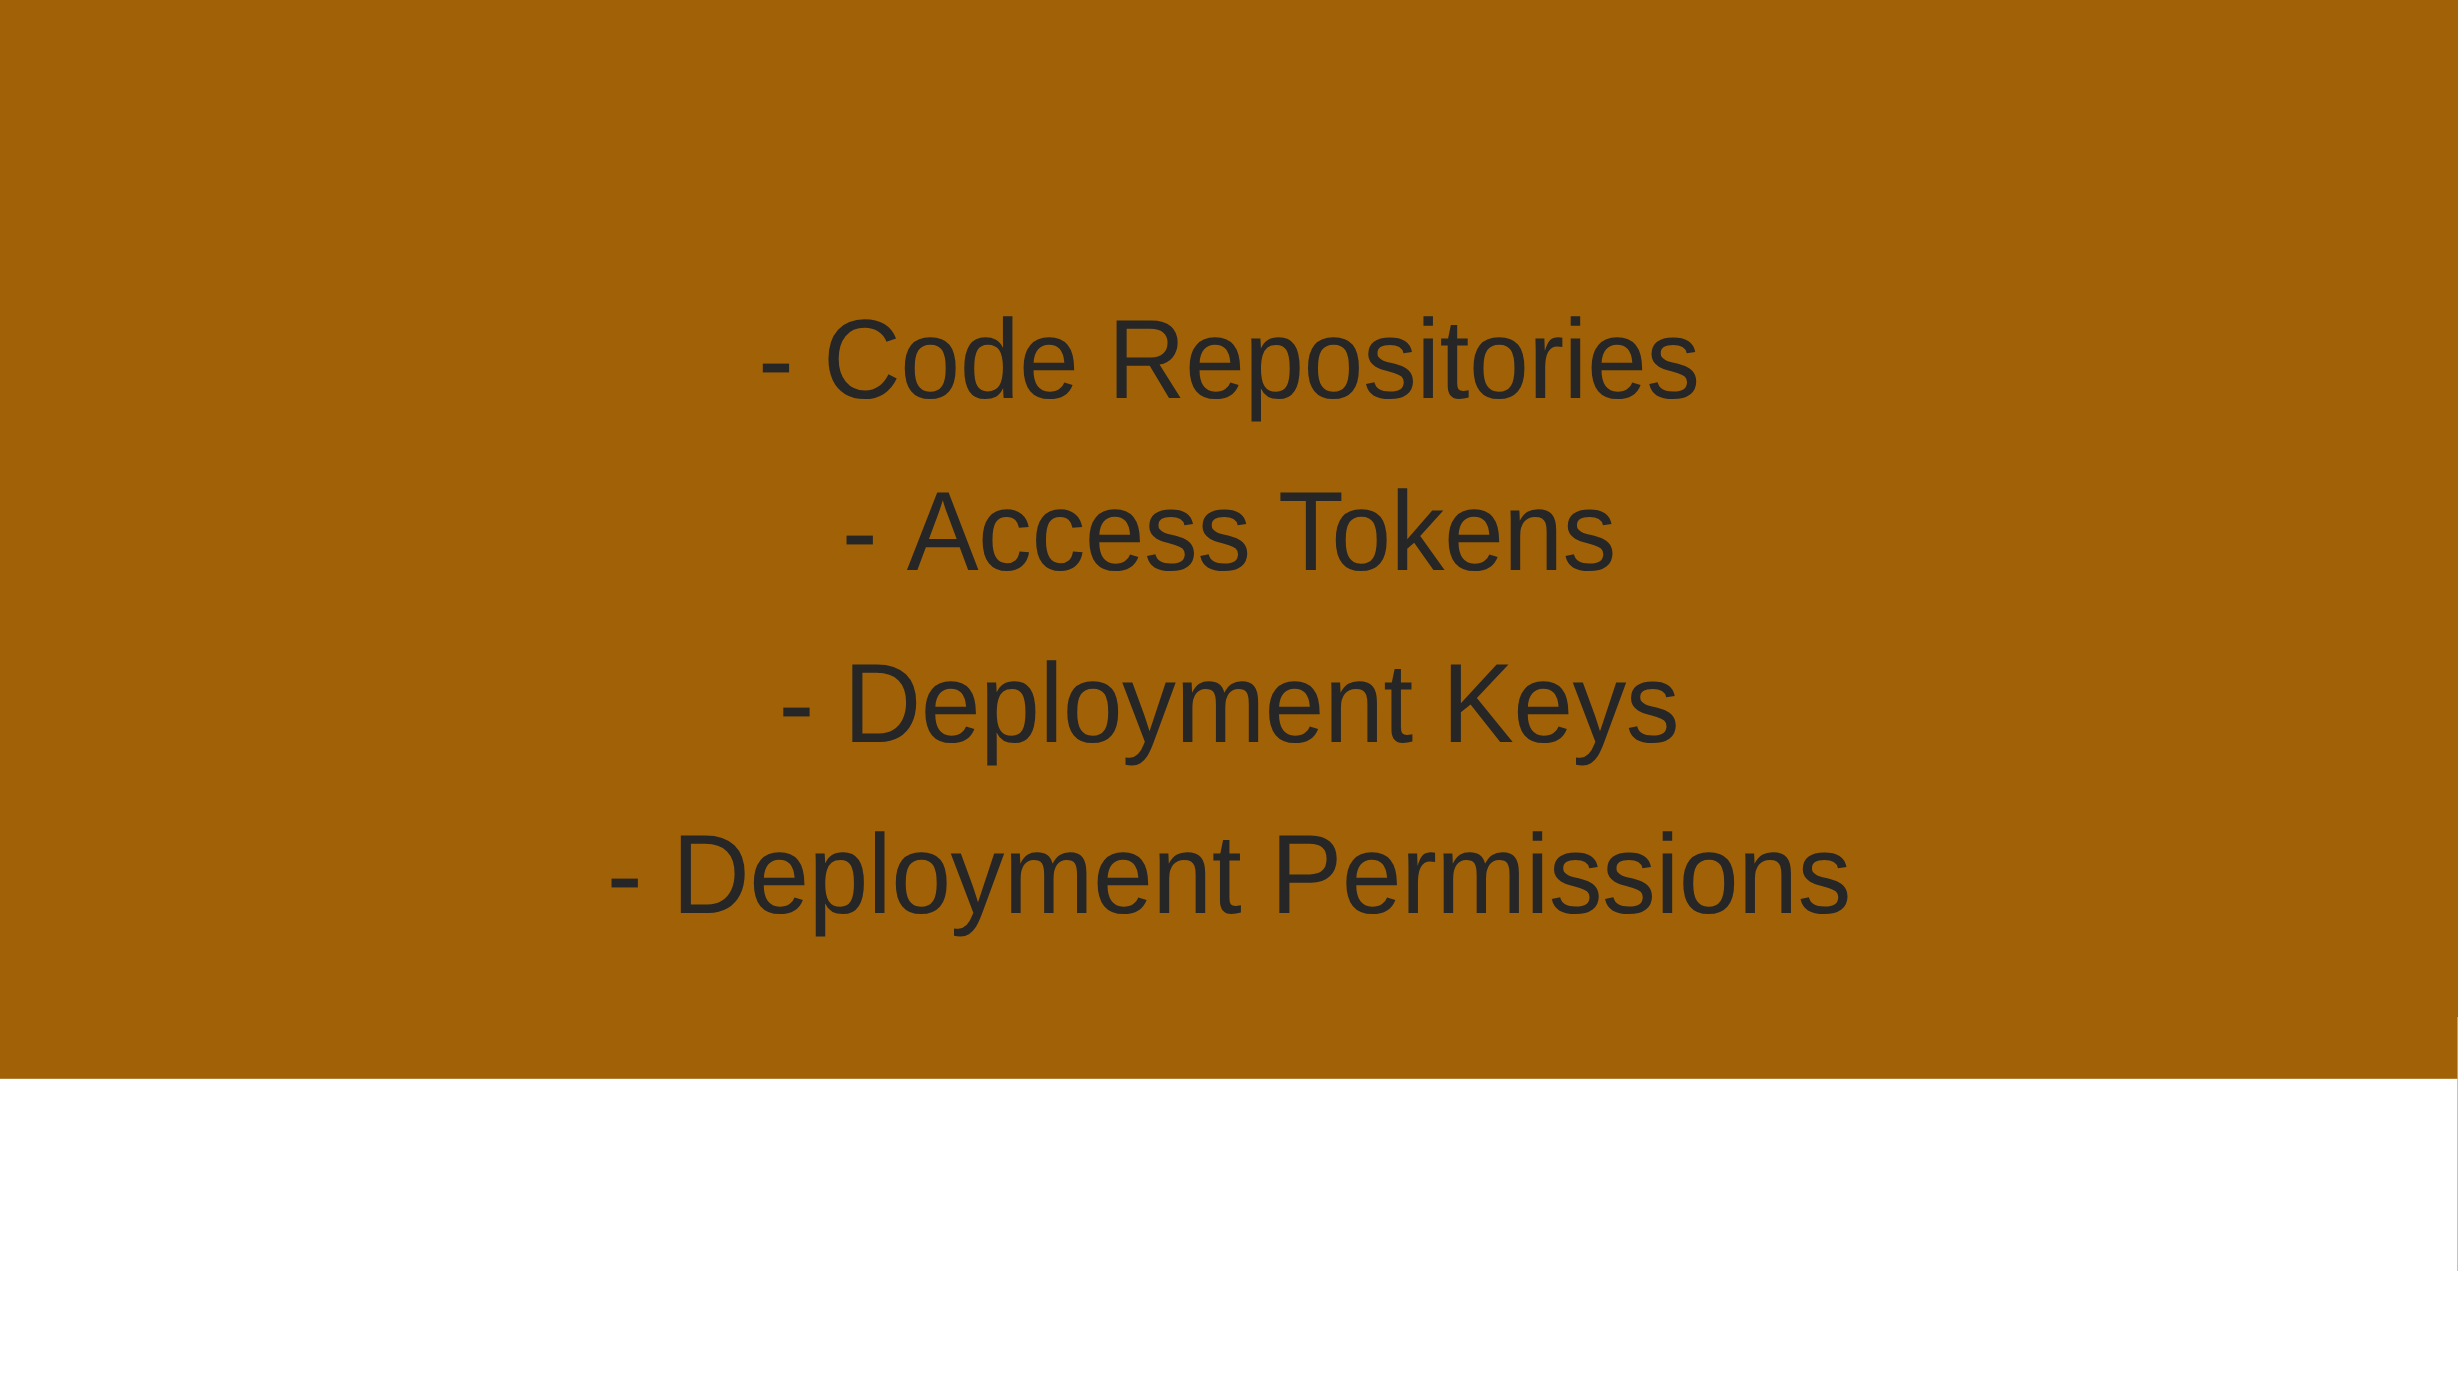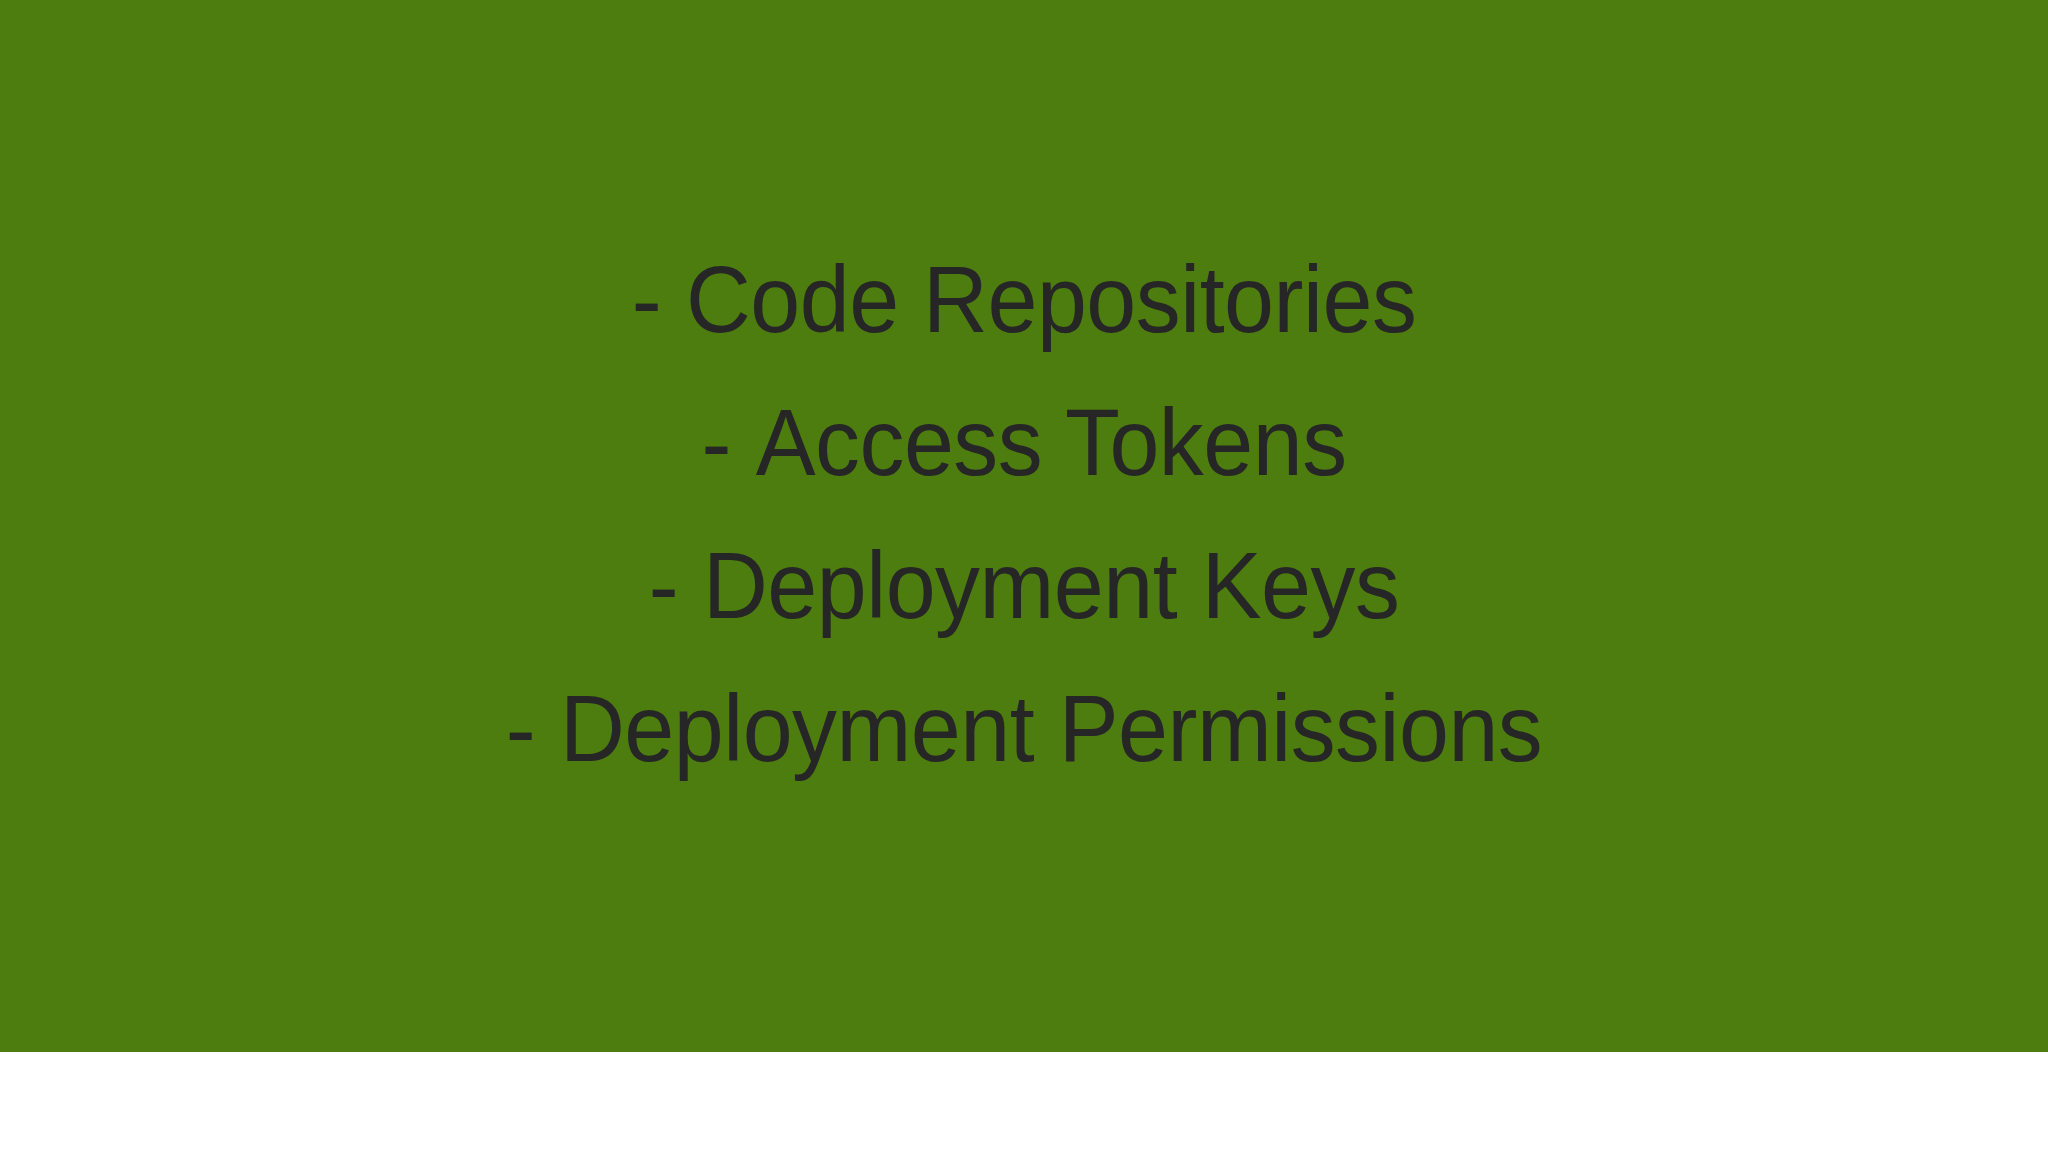--- a/index.html
+++ b/index.html
@@ -11,22 +11,22 @@
     width: 2048px;
     height: 1152px;
     background: #ffffff;
     font-family: "Liberation Sans", sans-serif;
     overflow: hidden;
   }
 
   .slide {
     position: relative;
     width: 2048px;
-    height: 1052px;
-    background: #4d7c0f;
+    height: 899px;
+    background: #a16207;
     box-sizing: border-box;
   }
 
   .bullet-block {
     position: absolute;
     left: 0;
     top: 228px;
     width: 2048px;
     text-align: center;
   }

